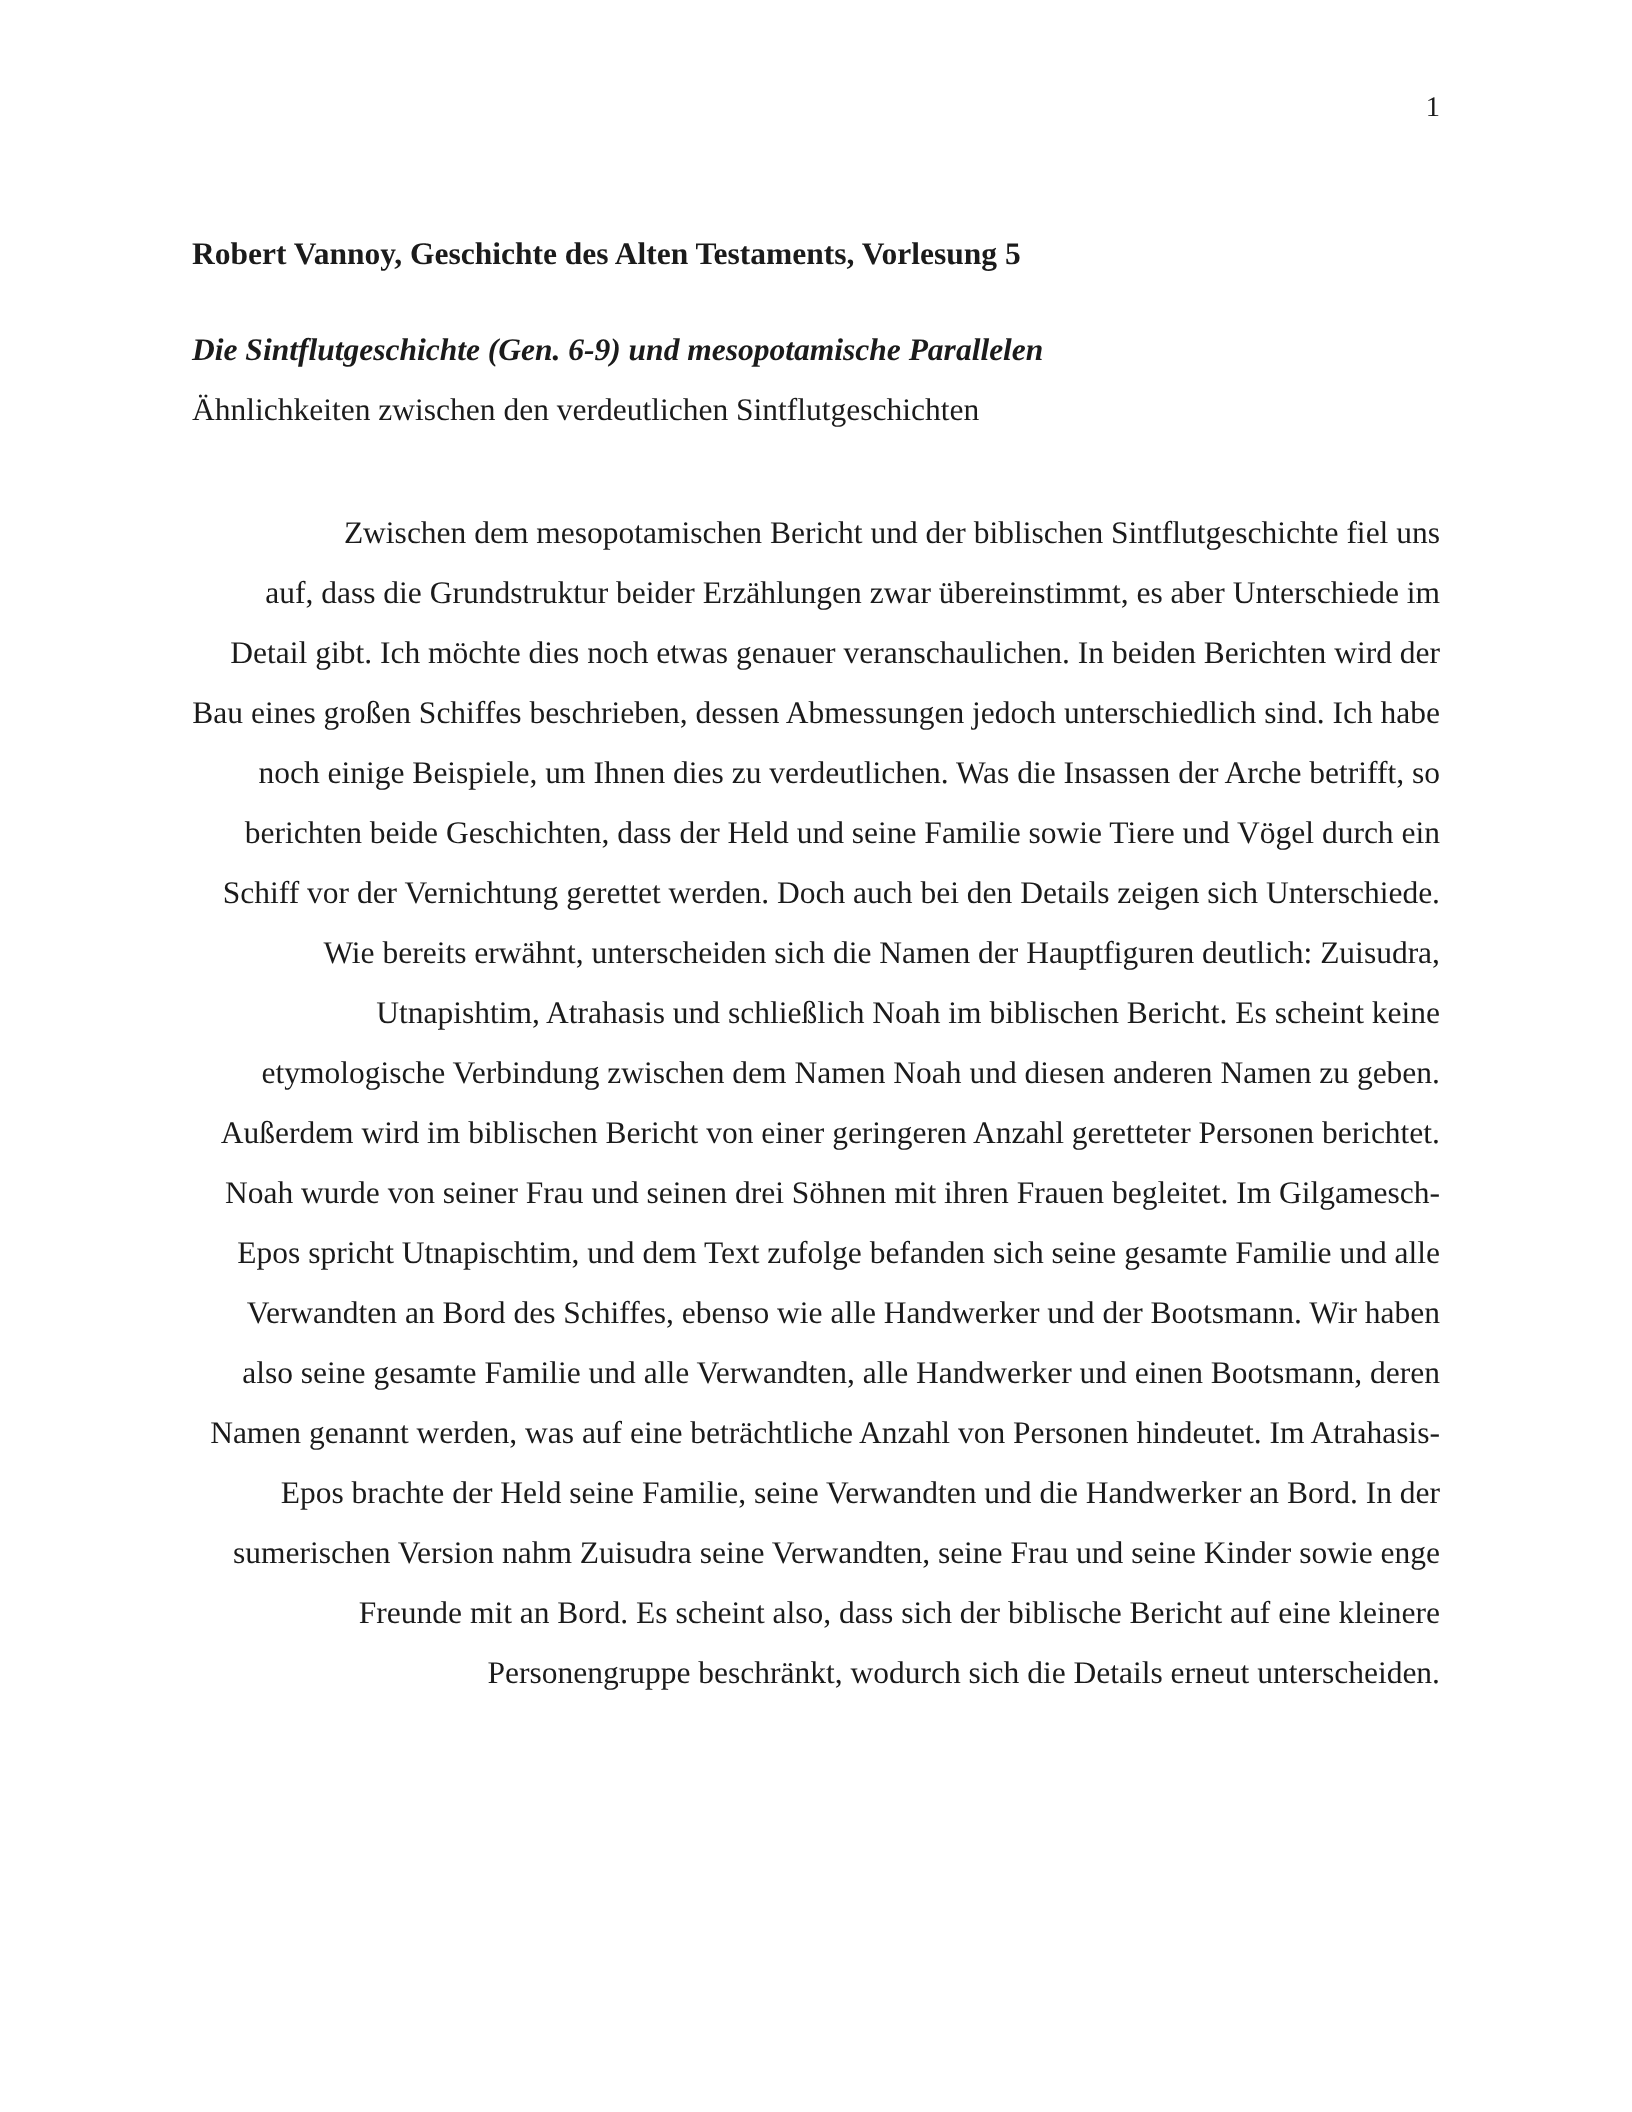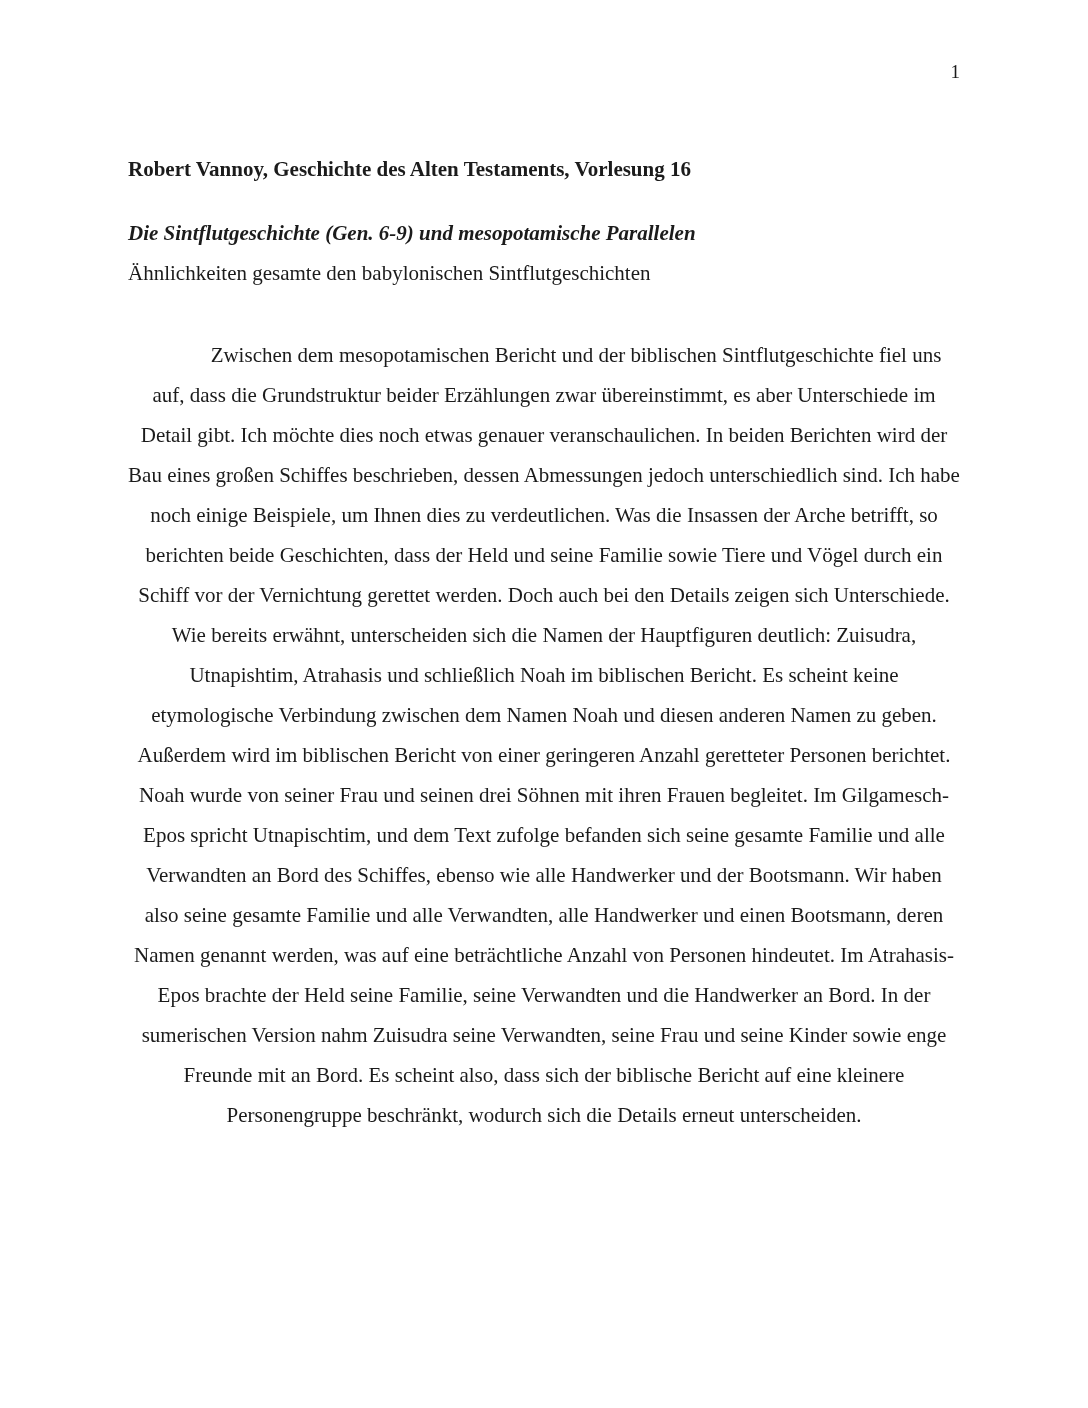--- a/index.html
+++ b/index.html
@@ -40,31 +40,31 @@
     margin-top: 0;
     line-height: 40px;
   }
   .body-text {
     margin-top: 42px;
   }
   .body-paragraph {
     margin: 0;
     text-indent: 64px;
     line-height: 40px;
-    text-align: center;
+    text-align: right;
   }
 </style>
 </head>
 <body>
 
 <div class="page">
   <div class="page-number">1</div>
 
-  <div class="doc-title">Robert Vannoy, Geschichte des Alten Testaments, Vorlesung 16</div>
+  <div class="doc-title">Robert Vannoy, Geschichte des Alten Testaments, Vorlesung 5</div>
 
   <div class="section-heading">Die Sintflutgeschichte (Gen. 6-9) und mesopotamische Parallelen</div>
 
-  <div class="section-subheading">Ähnlichkeiten gesamte den babylonischen Sintflutgeschichten</div>
+  <div class="section-subheading">Ähnlichkeiten zwischen den verdeutlichen Sintflutgeschichten</div>
 
   <div class="body-text">
     <p class="body-paragraph">Zwischen dem mesopotamischen Bericht und der biblischen Sintflutgeschichte fiel uns auf, dass die Grundstruktur beider Erzählungen zwar übereinstimmt, es aber Unterschiede im Detail gibt. Ich möchte dies noch etwas genauer veranschaulichen. In beiden Berichten wird der Bau eines großen Schiffes beschrieben, dessen Abmessungen jedoch unterschiedlich sind. Ich habe noch einige Beispiele, um Ihnen dies zu verdeutlichen. Was die Insassen der Arche betrifft, so berichten beide Geschichten, dass der Held und seine Familie sowie Tiere und Vögel durch ein Schiff vor der Vernichtung gerettet werden. Doch auch bei den Details zeigen sich Unterschiede. Wie bereits erwähnt, unterscheiden sich die Namen der Hauptfiguren deutlich: Zuisudra, Utnapishtim, Atrahasis und schließlich Noah im biblischen Bericht. Es scheint keine etymologische Verbindung zwischen dem Namen Noah und diesen anderen Namen zu geben. Außerdem wird im biblischen Bericht von einer geringeren Anzahl geretteter Personen berichtet. Noah wurde von seiner Frau und seinen drei Söhnen mit ihren Frauen begleitet. Im Gilgamesch-Epos spricht Utnapischtim, und dem Text zufolge befanden sich seine gesamte Familie und alle Verwandten an Bord des Schiffes, ebenso wie alle Handwerker und der Bootsmann. Wir haben also seine gesamte Familie und alle Verwandten, alle Handwerker und einen Bootsmann, deren Namen genannt werden, was auf eine beträchtliche Anzahl von Personen hindeutet. Im Atrahasis-Epos brachte der Held seine Familie, seine Verwandten und die Handwerker an Bord. In der sumerischen Version nahm Zuisudra seine Verwandten, seine Frau und seine Kinder sowie enge Freunde mit an Bord. Es scheint also, dass sich der biblische Bericht auf eine kleinere Personengruppe beschränkt, wodurch sich die Details erneut unterscheiden.</p>
   </div>
 </div>
 
 </body></html>

